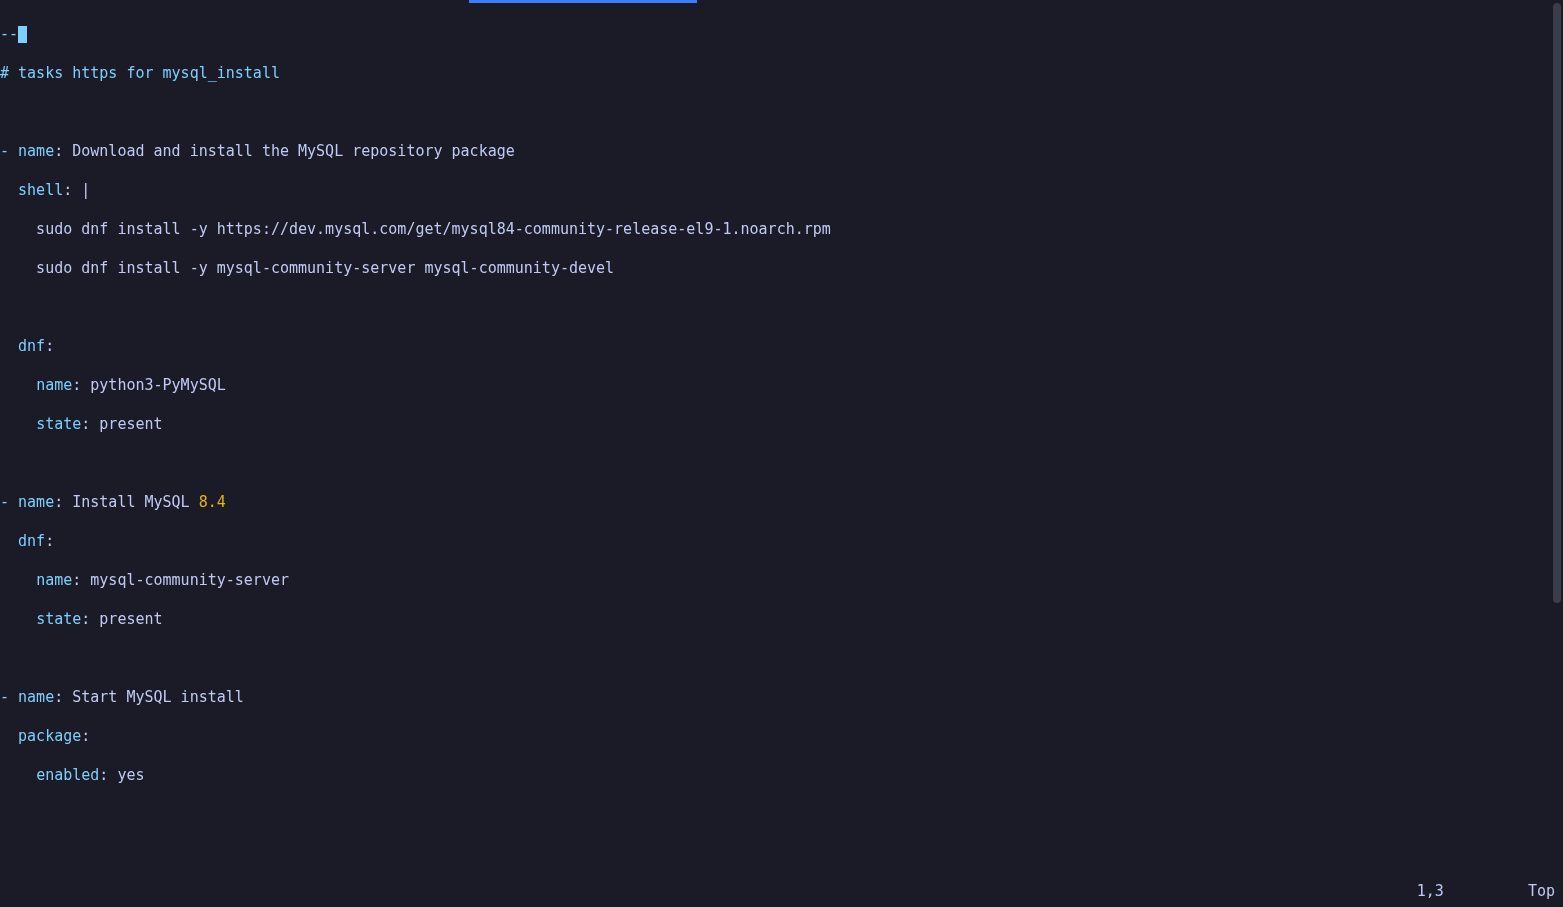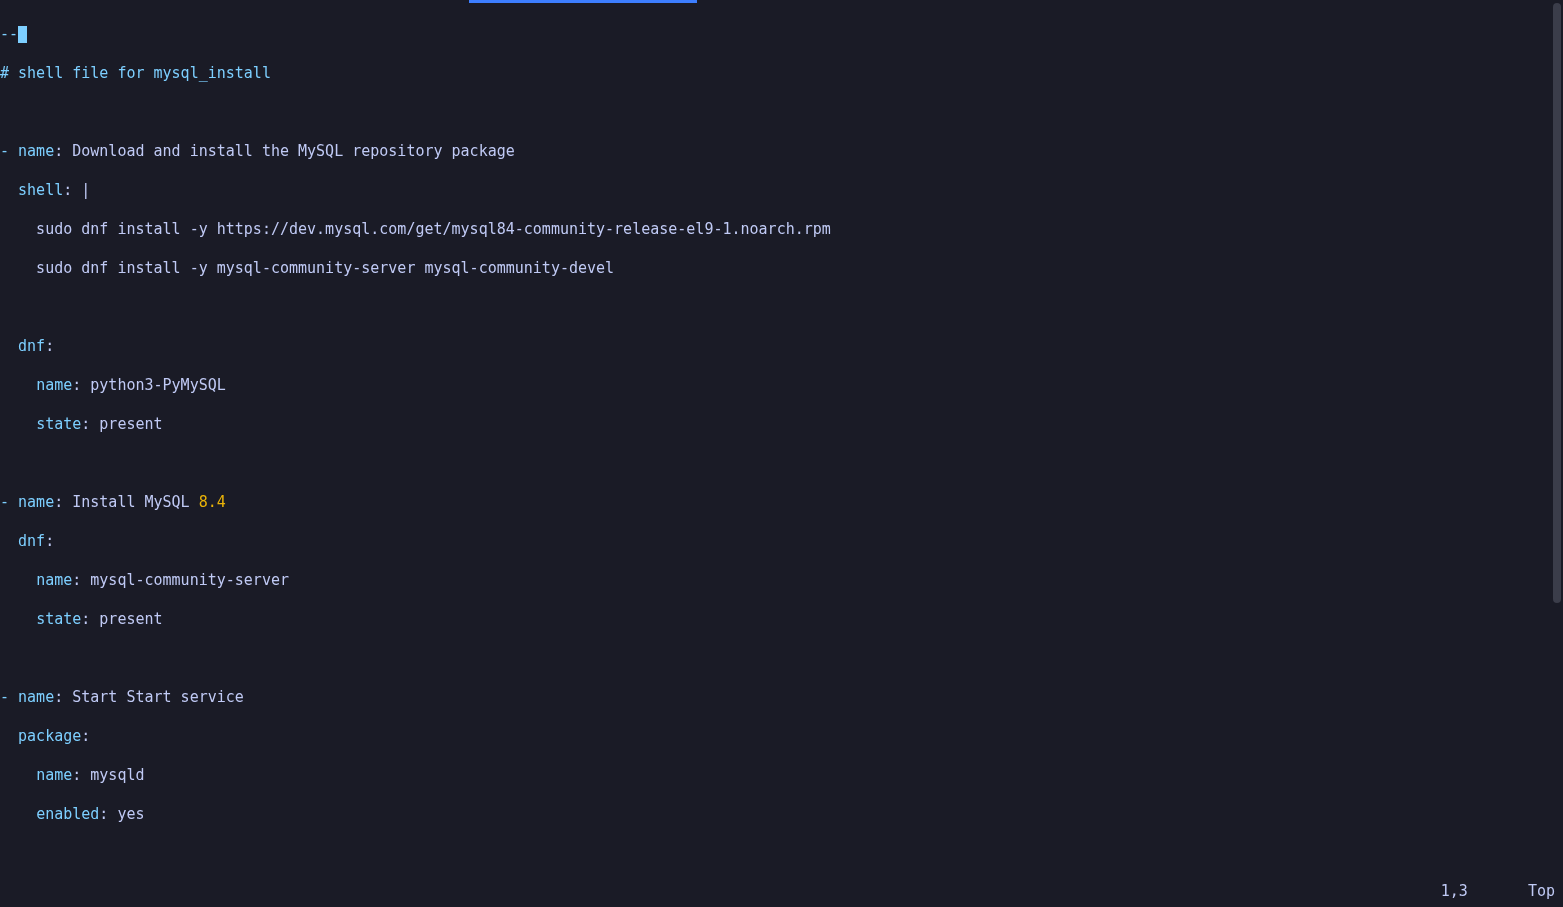--- a/index.html
+++ b/index.html
@@ -51,21 +51,21 @@
     .magenta { color: #eab308; }
     .comment { color: #7dcfff; }
     
     .status-bar {
       position: absolute;
       bottom: 6px;
       right: 8px;
       color: #c0caf5;
     }
     .status-bar span {
-      margin-left: 60px;
+      margin-left: 84px;
     }
     .scrollbar {
       position: absolute;
       right: 0;
       top: 3px;
       width: 12px;
       height: calc(100% - 3px);
       background: transparent;
     }
     .scrollbar-thumb {
@@ -80,39 +80,38 @@
   </style>
 </head>
 <body>
 
 <div class="top-bar">
   <div class="top-bar-highlight"></div>
 </div>
 
 <div class="editor">
 <span class="line"><span class="cyan">--</span><span class="cursor"></span></span>
-<span class="line comment"># shell file for mysql_install</span>
+<span class="line comment"># tasks https for mysql_install</span>
 <span class="line"> </span>
 <span class="line"><span class="cyan">- </span><span class="cyan">name</span><span class="white">: </span><span class="white">Download and install the MySQL repository package</span></span>
 <span class="line"><span class="cyan">  </span><span class="cyan">shell</span><span class="white">: </span><span class="white">|</span></span>
 <span class="line white">    sudo dnf install -y https://dev.mysql.com/get/mysql84-community-release-el9-1.noarch.rpm</span>
 <span class="line white">    sudo dnf install -y mysql-community-server mysql-community-devel</span>
 <span class="line"> </span>
 <span class="line"><span class="cyan">  </span><span class="cyan">dnf</span><span class="white">:</span></span>
 <span class="line"><span class="cyan">    </span><span class="cyan">name</span><span class="white">: </span><span class="white">python3-PyMySQL</span></span>
 <span class="line"><span class="cyan">    </span><span class="cyan">state</span><span class="white">: </span><span class="white">present</span></span>
 <span class="line"> </span>
 <span class="line"><span class="cyan">- </span><span class="cyan">name</span><span class="white">: </span><span class="white">Install MySQL </span><span class="magenta">8.4</span></span>
 <span class="line"><span class="cyan">  </span><span class="cyan">dnf</span><span class="white">:</span></span>
 <span class="line"><span class="cyan">    </span><span class="cyan">name</span><span class="white">: </span><span class="white">mysql-community-server</span></span>
 <span class="line"><span class="cyan">    </span><span class="cyan">state</span><span class="white">: </span><span class="white">present</span></span>
 <span class="line"> </span>
-<span class="line"><span class="cyan">- </span><span class="cyan">name</span><span class="white">: </span><span class="white">Start Start service</span></span>
+<span class="line"><span class="cyan">- </span><span class="cyan">name</span><span class="white">: </span><span class="white">Start MySQL install</span></span>
 <span class="line"><span class="cyan">  </span><span class="cyan">package</span><span class="white">:</span></span>
-<span class="line"><span class="cyan">    </span><span class="cyan">name</span><span class="white">: </span><span class="white">mysqld</span></span>
 <span class="line"><span class="cyan">    </span><span class="cyan">enabled</span><span class="white">: </span><span class="white">yes</span></span>
 
 
 
 
 
 
 
 
 

